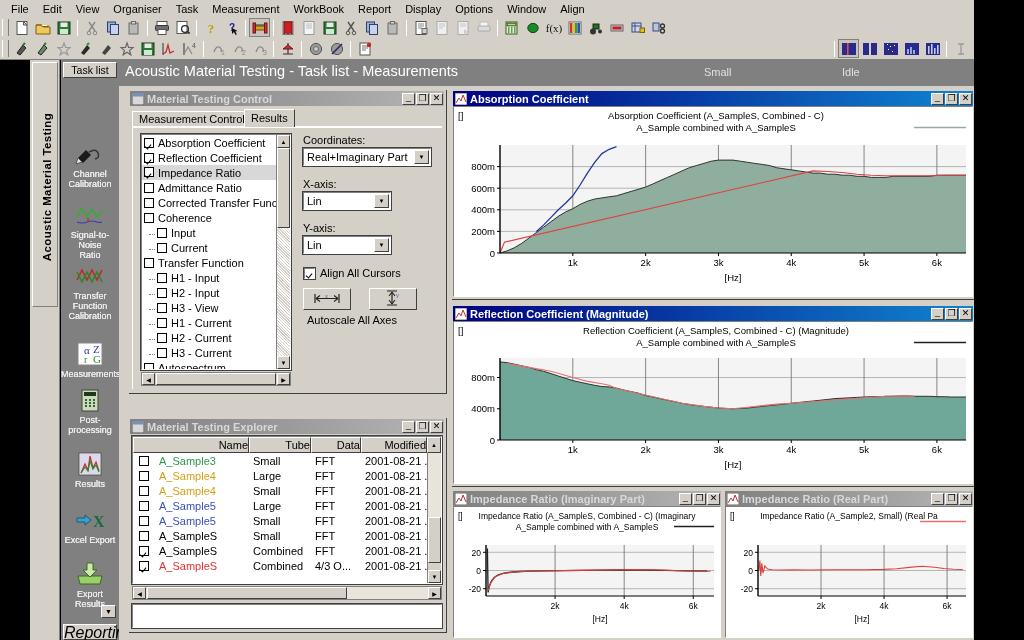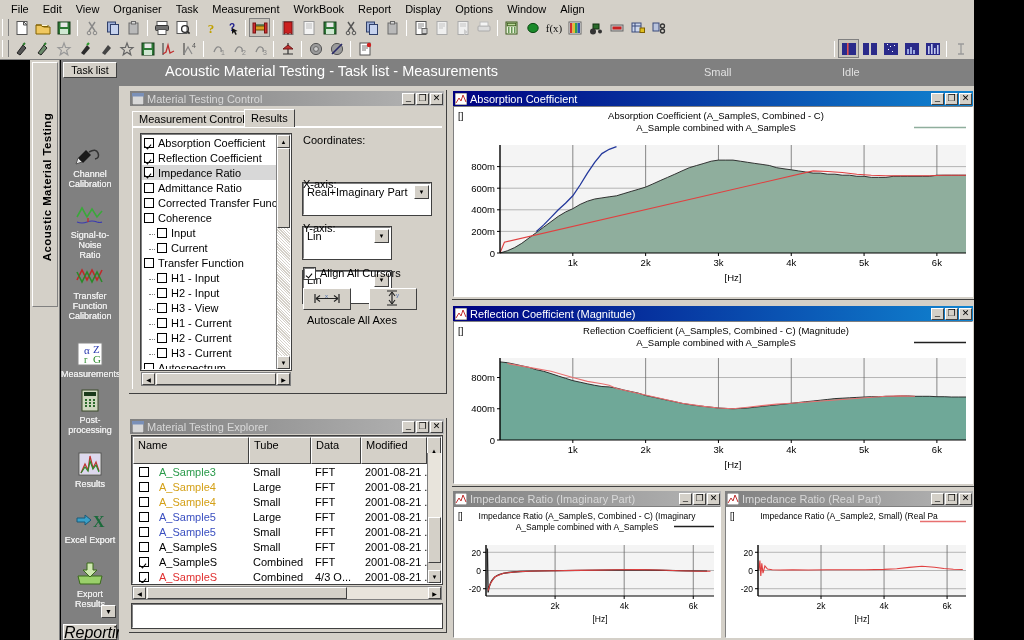--- a/index.html
+++ b/index.html
@@ -46,35 +46,35 @@
   .tlfooter { position:absolute; left:2px; bottom:0; width:54px; height:16px; background:#d4d0c8;
            border:1px solid #fff; border-right-color:#404040; border-bottom-color:#404040;
            font-size:16px; text-align:center; line-height:15px;font-style:italic; }
   .tlscroll { position:absolute; left:40px; bottom:22px; width:15px; height:13px; background:#d4d0c8;
               border:1px solid #fff; border-right-color:#404040; border-bottom-color:#404040;
               display:flex; align-items:center; justify-content:center; font-size:7px; }
 
   
   .clientbar { position:absolute; left:119px; top:60px; width:905px; height:26px; background:#808080;
                color:#fff; }
-  .clienttitle { position:absolute; left:6px; top:3px; font-size:14.5px; color:#fff;margin-left:40px; }
+  .clienttitle { position:absolute; left:6px; top:3px; font-size:14.5px; color:#fff; }
   .status-small { position:absolute; left:585px; top:6px; font-size:11px; color:#e0e0e0; }
   .status-idle  { position:absolute; left:723px; top:6px; font-size:11px; color:#e0e0e0; }
   .clientcorner { position:absolute; right:4px; top:4px; width:17px; height:17px; }
 
   .mdi { position:absolute; left:119px; top:86px; width:905px; height:554px; background:#d4d0c8; }
 
   
   .win { position:absolute; background:#d4d0c8; border:2px solid #d4d0c8;
          box-shadow:1px 1px 0 #404040; }
   .win .bar { height:15px; display:flex; align-items:center; padding:0 1px 0 2px;
               background:linear-gradient(to right,#000080,#1084d0); }
   .win .bar.gray { background:linear-gradient(to right,#808080,#b5b5b5); }
   .win .bar .wicon { width:12px; height:12px; margin-right:3px; }
-  .win .bar .wtitle { flex:1; color:#fff; font-size:11px; font-weight:normal; white-space:nowrap; overflow:hidden;
+  .win .bar .wtitle { flex:1; color:#fff; font-size:11px; font-weight:bold; white-space:nowrap; overflow:hidden;
                       text-overflow:clip; }
   .win .bar.gray .wtitle { color:#d8d8d8; }
   .wbtns { display:flex; gap:1px; }
   .wbtn { width:13px; height:12px; background:#d4d0c8; border:1px solid #fff;
           border-right-color:#404040; border-bottom-color:#404040; position:relative; }
   .wbtn .g { position:absolute; inset:0; display:flex; align-items:center; justify-content:center;
              font-size:9px; line-height:1; }
   .win .body { position:absolute; left:0; right:0; top:15px; bottom:0; }
 
   
@@ -110,43 +110,43 @@
   .sbtrack { position:absolute; left:0; right:0; background:#e8e4dc;
              background-image:repeating-linear-gradient(45deg,#ffffff 0 1px,#d4d0c8 1px 2px); }
 
   .hsb { position:absolute; left:8px; top:244px; width:150px; height:14px; background:#d4d0c8;
          border:1px solid #808080; }
   .hsbbtn { position:absolute; top:0; width:13px; height:12px; background:#d4d0c8; border:1px solid #fff;
             border-right-color:#404040; border-bottom-color:#404040; display:flex; align-items:center;
             justify-content:center; font-size:6px; }
 
   .fldlabel { position:absolute; font-size:11px; }
-  .combo { position:absolute; height:32px; background:#fff; border:1px solid #808080;
+  .combo { position:absolute; height:18px; background:#fff; border:1px solid #808080;
            border-right-color:#fff; border-bottom-color:#fff; outline:1px solid #404040;
-           font-size:11px; line-height:16px; padding-left:3px; display:flex; align-items:flex-start;margin-top:35px; }
+           font-size:11px; line-height:16px; padding-left:3px; display:flex; align-items:flex-end; }
   .combo .arw { position:absolute; right:1px; top:1px; width:15px; height:14px; background:#d4d0c8;
                 border:1px solid #fff; border-right-color:#404040; border-bottom-color:#404040;
                 display:flex; align-items:center; justify-content:center; font-size:6px; }
 
   .chk2 { position:absolute; display:flex; align-items:center; font-size:11px; }
   .chk2 .bx { width:11px; height:11px; background:#fff; border:1px solid #808080;
               border-right-color:#fff; border-bottom-color:#fff; outline:1px solid #404040;
               margin-right:5px; position:relative; }
   .chk2 .bx.on::after { content:""; position:absolute; left:2px; top:3px; width:3px; height:5px;
                         border:solid #000; border-width:0 1.6px 1.6px 0; transform:rotate(40deg); }
 
   .pbtn { position:absolute; background:#d4d0c8; border:1px solid #fff; border-right-color:#404040;
           border-bottom-color:#404040; display:flex; align-items:center; justify-content:center; }
 
   
   #mte { left:9px; top:331px; width:318px; height:215px; }
   .grid { position:absolute; left:2px; top:2px; right:2px; height:148px; background:#fff;
           border:1px solid #808080; border-right-color:#fff; border-bottom-color:#fff; outline:1px solid #404040;
           overflow:hidden; }
-  .ghdr { display:flex; height:27px; background:#0f766e; }
+  .ghdr { display:flex; height:16px; background:#0f766e;text-align:right; }
   .gh { border:1px solid #fff; border-right-color:#404040; border-bottom-color:#404040;
         font-size:11px; line-height:14px; padding-left:4px; background:#d4d0c8; }
   .grow { display:flex; height:15px; align-items:center; font-size:11px; }
   .gcell { padding-left:4px; white-space:nowrap; overflow:hidden; }
   .gchk { width:22px; display:flex; align-items:center; justify-content:center; flex:none; }
 
   .gridhsb { position:absolute; left:2px; right:2px; top:152px; height:14px; background:#e8e4dc;
              border:1px solid #808080; }
   .notes { position:absolute; left:2px; right:2px; top:170px; bottom:2px; background:#fff;
            border:1px solid #808080; border-right-color:#fff; border-bottom-color:#fff; outline:1px solid #404040; }

